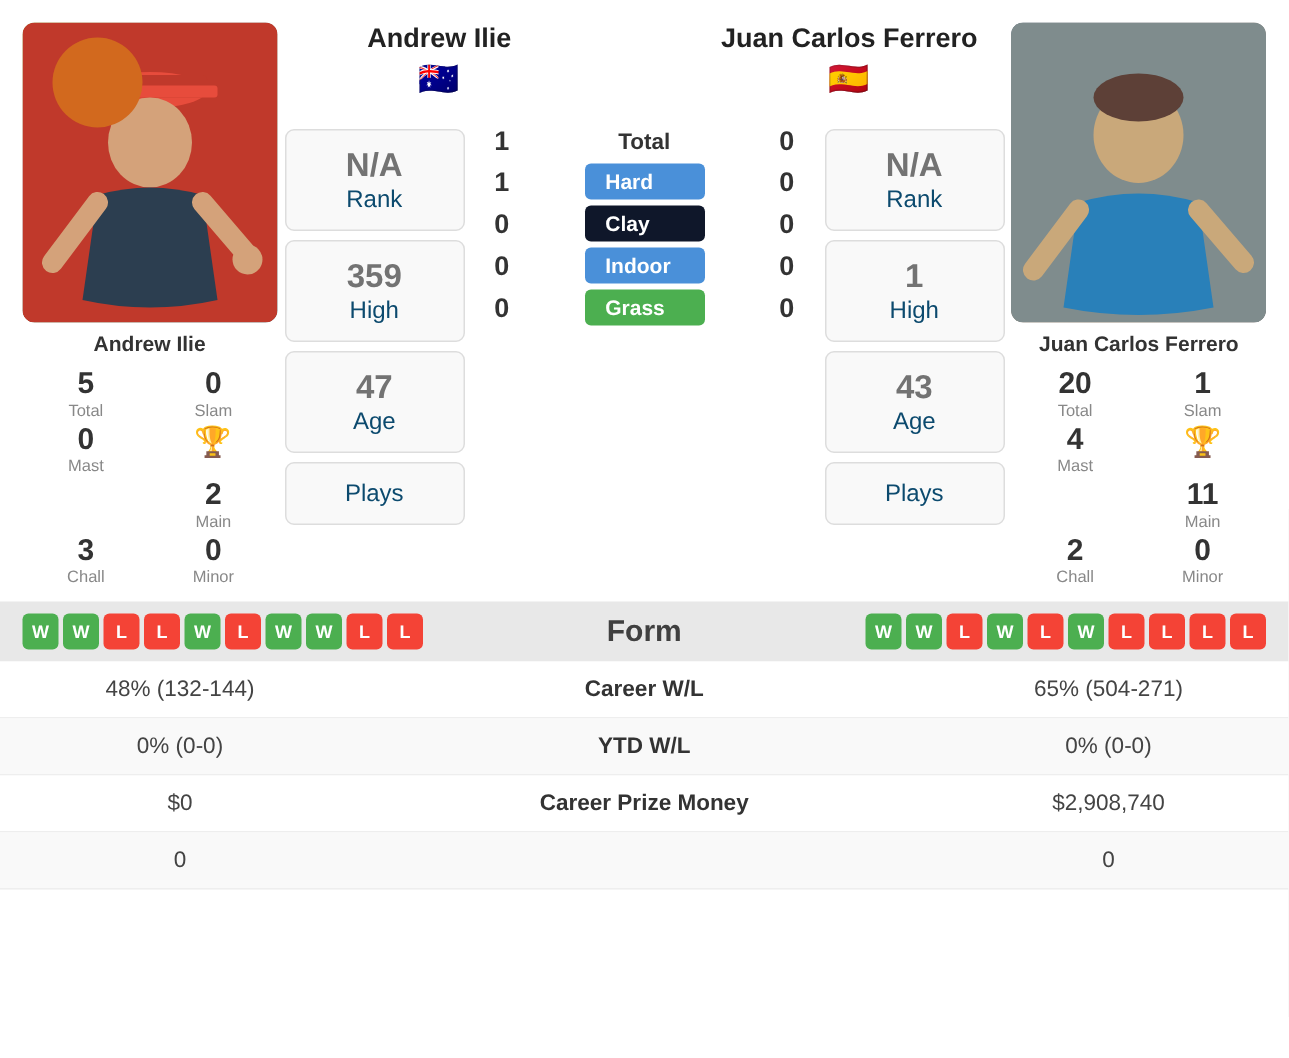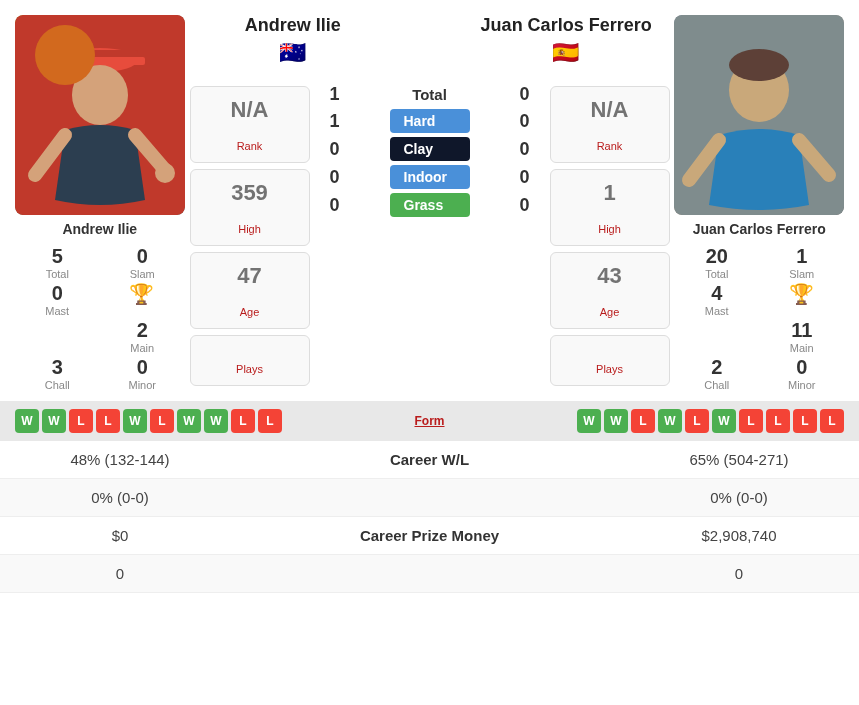--- a/index.html
+++ b/index.html
@@ -175,23 +175,23 @@
       justify-content: center;
       padding: 10px 8px;
       width: 100%;
     }
     .info-panel-value {
       font-size: 22px;
       font-weight: bold;
       color: #737373;
     }
     .info-panel-label {
-      font-size: 11px;
-      color: #b91c1c;
-      margin-top: 17px;
+      font-size: 16px;
+      color: #0c4a6e;
+      margin-top: 2px;
     }
     .left-panels {
       display: flex;
       flex-direction: column;
       gap: 6px;
       width: 120px;
       margin-top: 12px;
     }
     .right-panels {
       display: flex;
@@ -222,24 +222,23 @@
       font-size: 12px;
       font-weight: bold;
       color: #fff;
       display: flex;
       align-items: center;
       justify-content: center;
     }
     .form-w { background: #4caf50; }
     .form-l { background: #f44336; }
     .form-label {
-      font-size: 12px;
-      font-weight: bold;
-      color: #b91c1c;
-      text-decoration: underline;
+      font-size: 20px;
+      font-weight: bold;
+      color: #404040;
     }
 
     
     .stats-rows {
       display: flex;
       flex-direction: column;
     }
     .stats-row {
       display: flex;
       flex-direction: row;
@@ -502,20 +501,21 @@
   </div>
 
   <div class="stats-rows" id="stats-rows-container">
       <div class="stats-row">
         <span class="stats-row-value">48% (132-144)</span>
         <span class="stats-row-label">Career W/L</span>
         <span class="stats-row-value">65% (504-271)</span>
       </div>
       <div class="stats-row">
         <span class="stats-row-value">0% (0-0)</span>
+        <span class="stats-row-label">YTD W/L</span>
         <span class="stats-row-value">0% (0-0)</span>
       </div>
       <div class="stats-row">
         <span class="stats-row-value">$0</span>
         <span class="stats-row-label">Career Prize Money</span>
         <span class="stats-row-value">$2,908,740</span>
       </div>
       <div class="stats-row">
         <span class="stats-row-value">0</span>
         <span class="stats-row-value">0</span>

